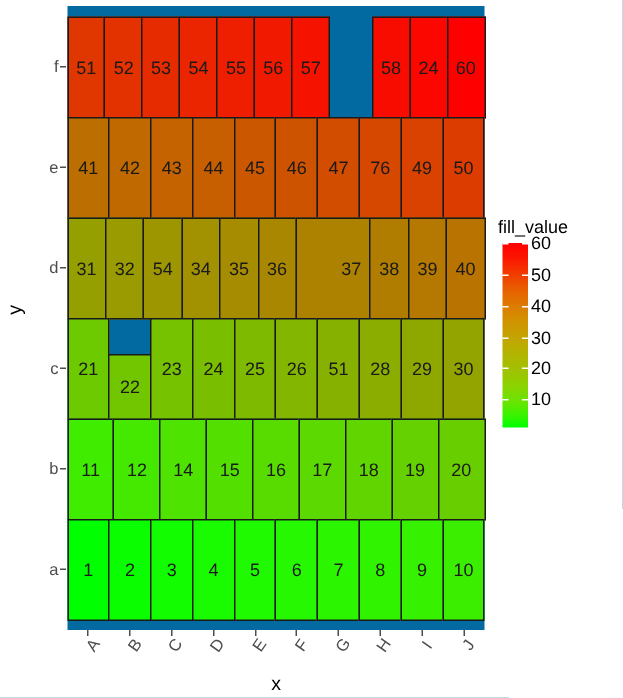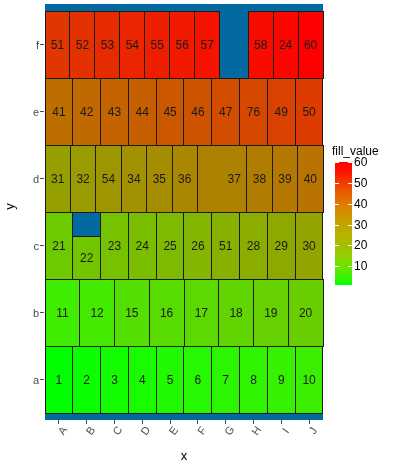--- a/index.html
+++ b/index.html
@@ -424,20 +424,23 @@
             <span class="cell-label">30</span>
           </div>
         </div>
         <div class="grid-row">
           <div class="cell" style="background: rgb(64, 236, 0);">
             <span class="cell-label">11</span>
           </div>
           <div class="cell" style="background: rgb(69, 233, 0);">
             <span class="cell-label">12</span>
           </div>
+          <div class="cell" style="background: rgb(78, 227, 0);">
+            <span class="cell-label">14</span>
+          </div>
           <div class="cell" style="background: rgb(83, 223, 0);">
             <span class="cell-label">15</span>
           </div>
           <div class="cell" style="background: rgb(88, 220, 0);">
             <span class="cell-label">16</span>
           </div>
           <div class="cell" style="background: rgb(92, 217, 0);">
             <span class="cell-label">17</span>
           </div>
           <div class="cell" style="background: rgb(97, 213, 0); justify-content: center;">

